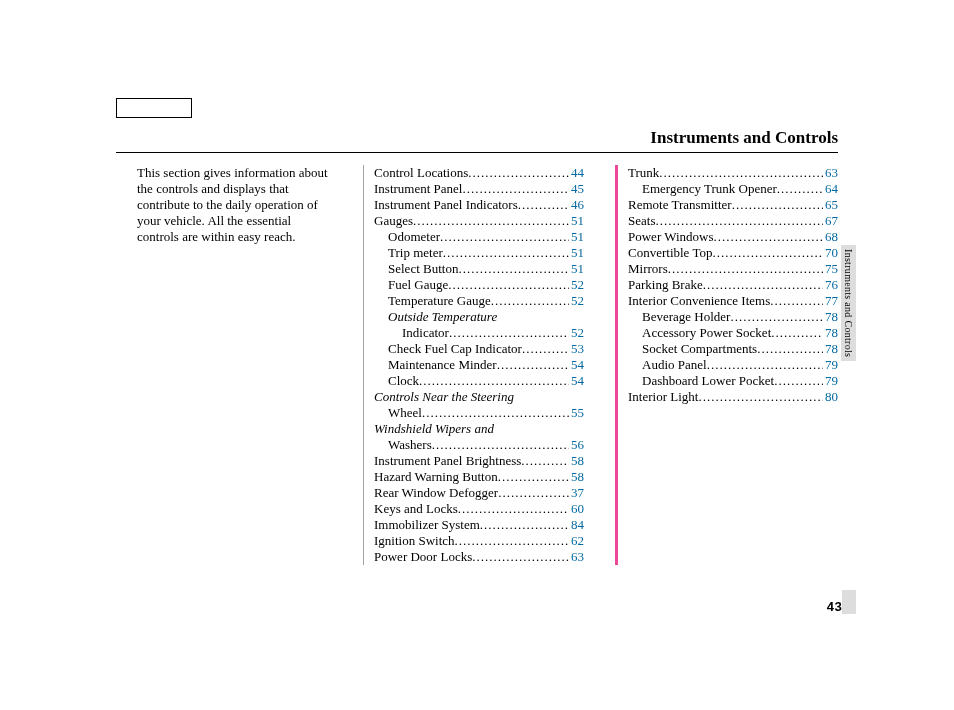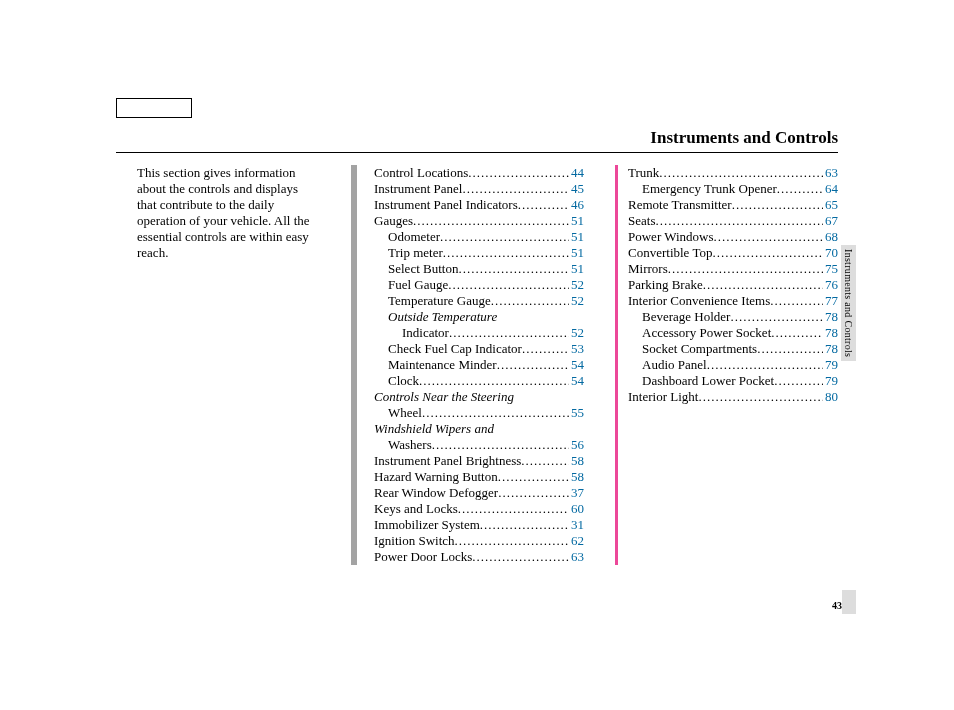--- a/index.html
+++ b/index.html
@@ -45,22 +45,22 @@
     font-size: 13px;
     line-height: 16px;
     margin-left: 21px;
   }
   .col1 {
     width: 210px;
     padding-right: 10px;
   }
   .col2 {
     width: 210px;
-    border-left: 6px solid #a3a3a3;
-    padding-left: 17px;
+    border-left: 1px solid #a3a3a3;
+    padding-left: 10px;
     padding-right: 10px;
   }
   .col3 {
     width: 210px;
     border-left: 3px solid #ec4899;
     padding-left: 10px;
   }
   .toc-entry {
     display: flex;
     align-items: baseline;
@@ -96,21 +96,22 @@
     font-size: 10px;
     letter-spacing: 0.3px;
     background: #ddd;
     padding: 4px 2px 4px 2px;
   }
   .page-num {
     position: absolute;
     right: 112px;
     top: 600px;
     font-weight: bold;
-    font-size: 10px;
+    font-size: 13px;
+    font-family: Liberation Mono, monospace;
   }
   .side-gray {
     position: absolute;
     right: 98px;
     top: 590px;
     width: 14px;
     height: 24px;
     background: #ddd;
   }
 </style>
@@ -220,21 +221,21 @@
         <span class="toc-page">37</span>
       </div>
       <div class="toc-entry">
         <span class="toc-label">Keys and Locks</span>
         <span class="toc-dots"></span>
         <span class="toc-page">60</span>
       </div>
       <div class="toc-entry">
         <span class="toc-label">Immobilizer System</span>
         <span class="toc-dots"></span>
-        <span class="toc-page">31</span>
+        <span class="toc-page">84</span>
       </div>
       <div class="toc-entry">
         <span class="toc-label">Ignition Switch</span>
         <span class="toc-dots"></span>
         <span class="toc-page">62</span>
       </div>
       <div class="toc-entry">
         <span class="toc-label">Power Door Locks</span>
         <span class="toc-dots"></span>
         <span class="toc-page">63</span>

